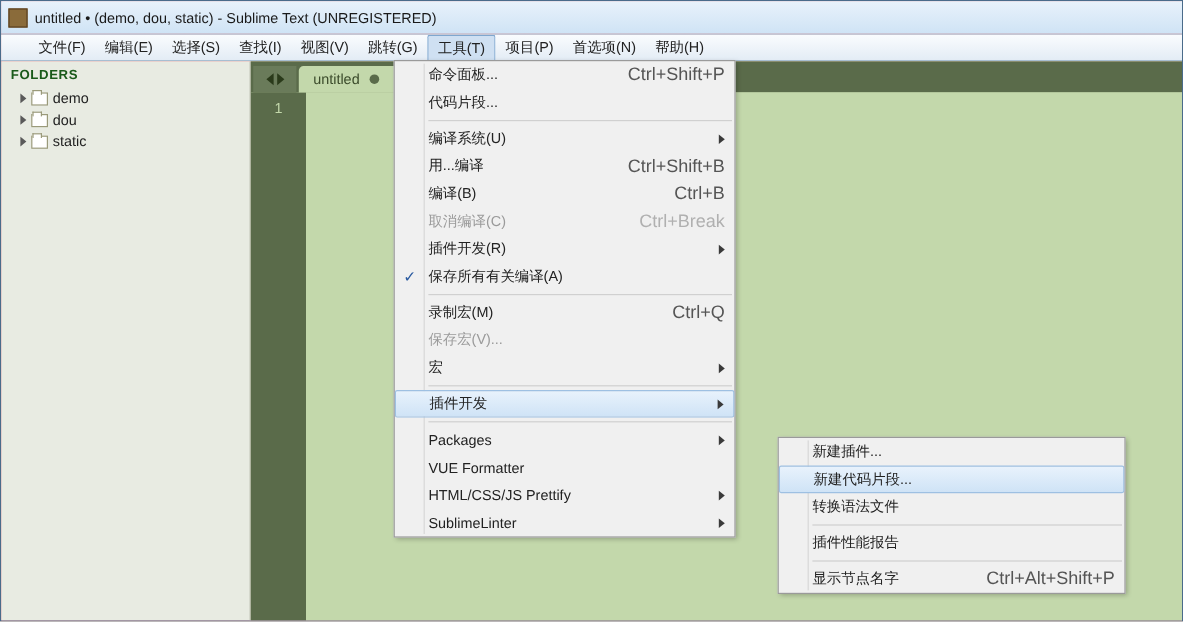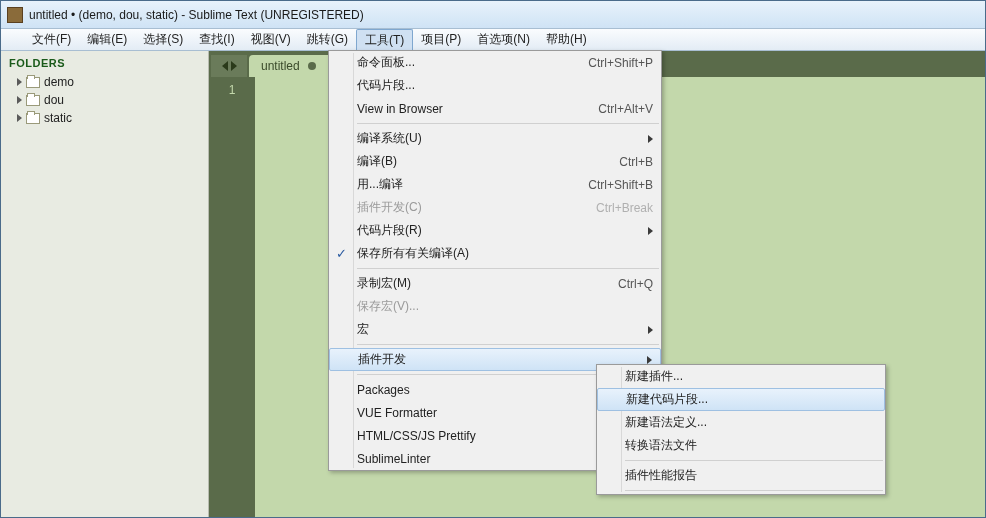--- a/index.html
+++ b/index.html
@@ -23,27 +23,27 @@
 .tab-nav { width:36px; height:22px; background:#6a7b5a; margin:0 2px; display:flex; align-items:center; justify-content:center; gap:3px; }
 .arrow-l,.arrow-r { width:0; height:0; border-top:5px solid transparent; border-bottom:5px solid transparent; }
 .arrow-l { border-right:6px solid #2a3a1a; }
 .arrow-r { border-left:6px solid #2a3a1a; }
 .tab { height:22px; background:#c3d8ab; padding:0 18px 0 12px; display:flex; align-items:center; border-radius:4px 4px 0 0; color:#3a4a2a; font-size:12px; position:relative; }
 .tab .dot { width:8px; height:8px; border-radius:50%; background:#5a6b4a; margin-left:8px; }
 .code { flex:1; display:flex; }
 .gutter { width:46px; background:#5a6b4a; color:#c3d8ab; text-align:center; padding-top:6px; font-size:20px; font-family:Consolas,monospace; }
 .textarea { flex:1; background:#c3d8ab; position:relative; }
 .menu { position:absolute; background:#f0f0f0; border:1px solid #9a9a9a; box-shadow:2px 2px 4px rgba(0,0,0,0.25); }
-.menu1 { left:328px; top:50px; width:334px; }
-.menu2 { left:596px; top:364px; width:290px; }
+.menu1 { left:328px; top:50px; width:285px; }
+.menu2 { left:648px; top:364px; width:290px; }
 .mrow { display:flex; align-items:center; height:23px; padding:0 8px 0 28px; position:relative; color:#222; }
 .mrow.hov { background:linear-gradient(#e8f2fc,#cfe3f6); border:1px solid #9ec0e2; border-radius:2px; }
 .mrow.dis { color:#9a9a9a; }
 .mrow .lab { flex:1; }
-.mrow .short { color:#555; font-size:12px; }
+.mrow .short { color:#555; font-size:15px; }
 .mrow.dis .short { color:#b0b0b0; }
 .mrow .sub { width:0; height:0; border-top:4px solid transparent; border-bottom:4px solid transparent; border-left:5px solid #3a3a3a; position:absolute; right:8px; }
 .mrow .chk { position:absolute; left:7px; color:#2a5aa0; font-size:13px; }
 .msep { height:1px; background:#d0d0d0; margin:3px 2px 3px 28px; }
 .mvsep { position:absolute; left:24px; top:2px; bottom:2px; width:1px; background:#d8d8d8; }
 </style>
 </head>
 <body>
 
 <div class="window">
@@ -107,43 +107,39 @@
 
 <div class="menu menu1" id="menu-tools">
     <div class="mvsep"></div>
     <div class="mrow">
       <span class="lab">命令面板...</span>
       <span class="short">Ctrl+Shift+P</span>
     </div>
     <div class="mrow">
       <span class="lab">代码片段...</span>
     </div>
-    <div class="mrow">
-      <span class="lab">View in Browser</span>
-      <span class="short">Ctrl+Alt+V</span>
-    </div>
     <div class="msep"></div>
     <div class="mrow">
       <span class="lab">编译系统(U)</span>
       <span class="sub"></span>
     </div>
     <div class="mrow">
+      <span class="lab">用...编译</span>
+      <span class="short">Ctrl+Shift+B</span>
+    </div>
+    <div class="mrow">
       <span class="lab">编译(B)</span>
       <span class="short">Ctrl+B</span>
     </div>
-    <div class="mrow">
-      <span class="lab">用...编译</span>
-      <span class="short">Ctrl+Shift+B</span>
-    </div>
     <div class="mrow dis">
-      <span class="lab">插件开发(C)</span>
+      <span class="lab">取消编译(C)</span>
       <span class="short">Ctrl+Break</span>
     </div>
     <div class="mrow">
-      <span class="lab">代码片段(R)</span>
+      <span class="lab">插件开发(R)</span>
       <span class="sub"></span>
     </div>
     <div class="mrow">
       <span class="chk">✓</span>
       <span class="lab">保存所有有关编译(A)</span>
     </div>
     <div class="msep"></div>
     <div class="mrow">
       <span class="lab">录制宏(M)</span>
       <span class="short">Ctrl+Q</span>
@@ -179,23 +175,24 @@
   </div>
 <div class="menu menu2" id="menu-sub">
     <div class="mvsep"></div>
     <div class="mrow">
       <span class="lab">新建插件...</span>
     </div>
     <div class="mrow hov">
       <span class="lab">新建代码片段...</span>
     </div>
     <div class="mrow">
-      <span class="lab">新建语法定义...</span>
-    </div>
-    <div class="mrow">
       <span class="lab">转换语法文件</span>
     </div>
     <div class="msep"></div>
     <div class="mrow">
       <span class="lab">插件性能报告</span>
     </div>
     <div class="msep"></div>
+    <div class="mrow">
+      <span class="lab">显示节点名字</span>
+      <span class="short">Ctrl+Alt+Shift+P</span>
+    </div>
   </div>
 
 </body></html>

